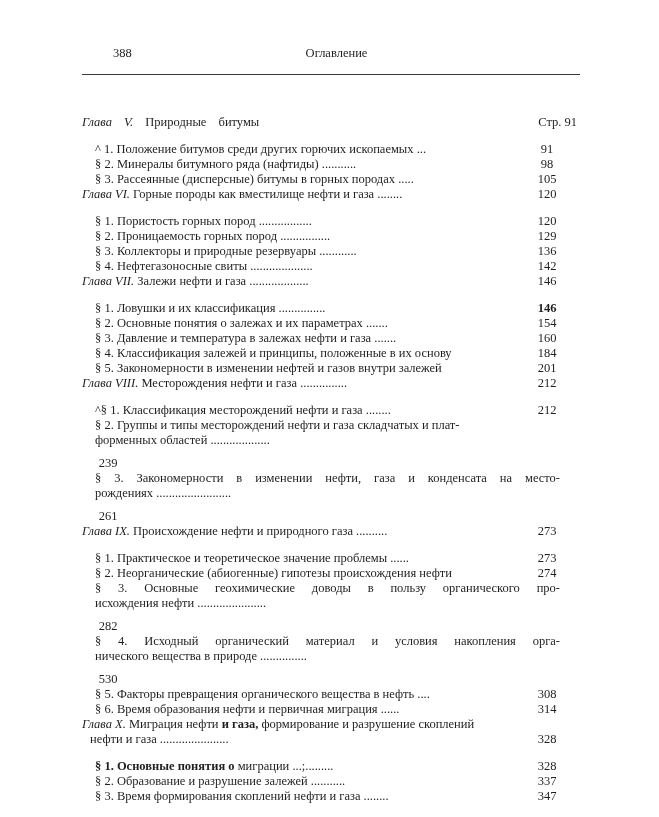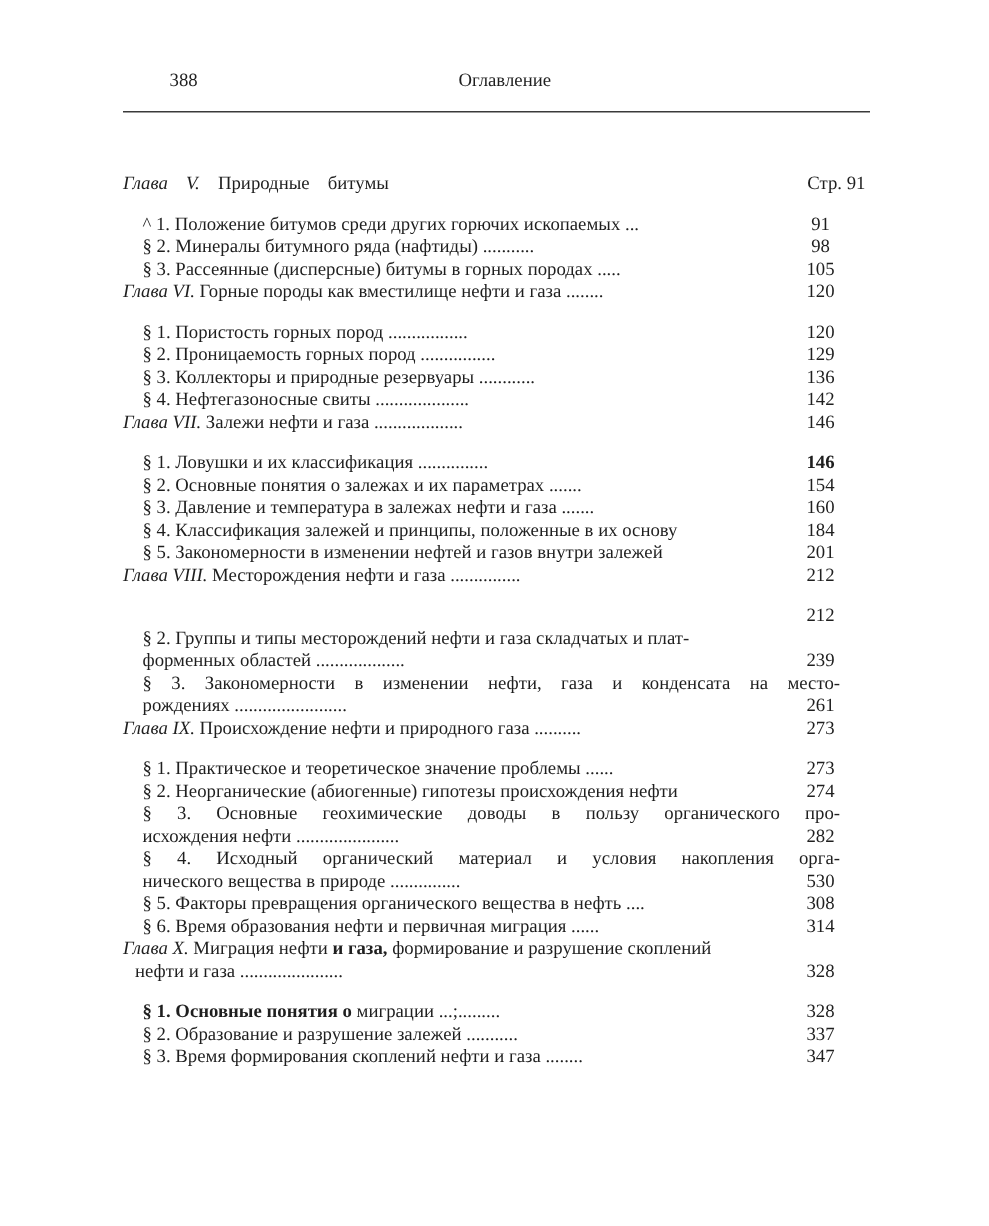--- a/index.html
+++ b/index.html
@@ -30,21 +30,21 @@
   .row .txt { flex: 0 1 auto; }
   .row .fill { flex: 1 0 8px; }
   .row .pg { flex: 0 0 auto; text-align: center; min-width: 26px; white-space: nowrap; }
 
   .ch-label { font-style: italic; }
   .wide { word-spacing: 9px; }
   .str-right { font-weight: normal; margin-right: -17px; white-space: nowrap; }
 
   .chapter-items { margin-top: 12px; }
   .item { padding-left: 13px; }
-  .cont-line { padding-left: 13px; }
+  .cont-line { padding-left: 13px; flex-direction: column; }
   .just {
     text-align: justify;
     text-align-last: justify;
     padding-left: 13px;
   }
   .ch-cont { padding-left: 8px; }
   .b { font-weight: bold; }
 </style>
 </head>
 <body>
@@ -151,20 +151,21 @@
     </div>
 
     <div class="chapter">
       <div class="row">
         <span class="txt"><span class="ch-label">Глава VIII.</span> <span>Месторождения нефти и газа ...............</span></span>
         <span class="fill"></span>
         <span class="pg">212</span>
       </div>
       <div class="chapter-items">
         <div class="row item">
+          <span class="txt">^§ 1. Классификация месторождений нефти и газа ........</span>
             <span class="fill"></span>
             <span class="pg">212</span>
         </div>
         <div>
           <div class="item">§ 2. Группы и типы месторождений нефти и газа складчатых и плат-</div>
           <div class="row cont-line">
             <span class="txt">форменных областей ...................</span>
               <span class="fill"></span>
               <span class="pg">239</span>
           </div>

